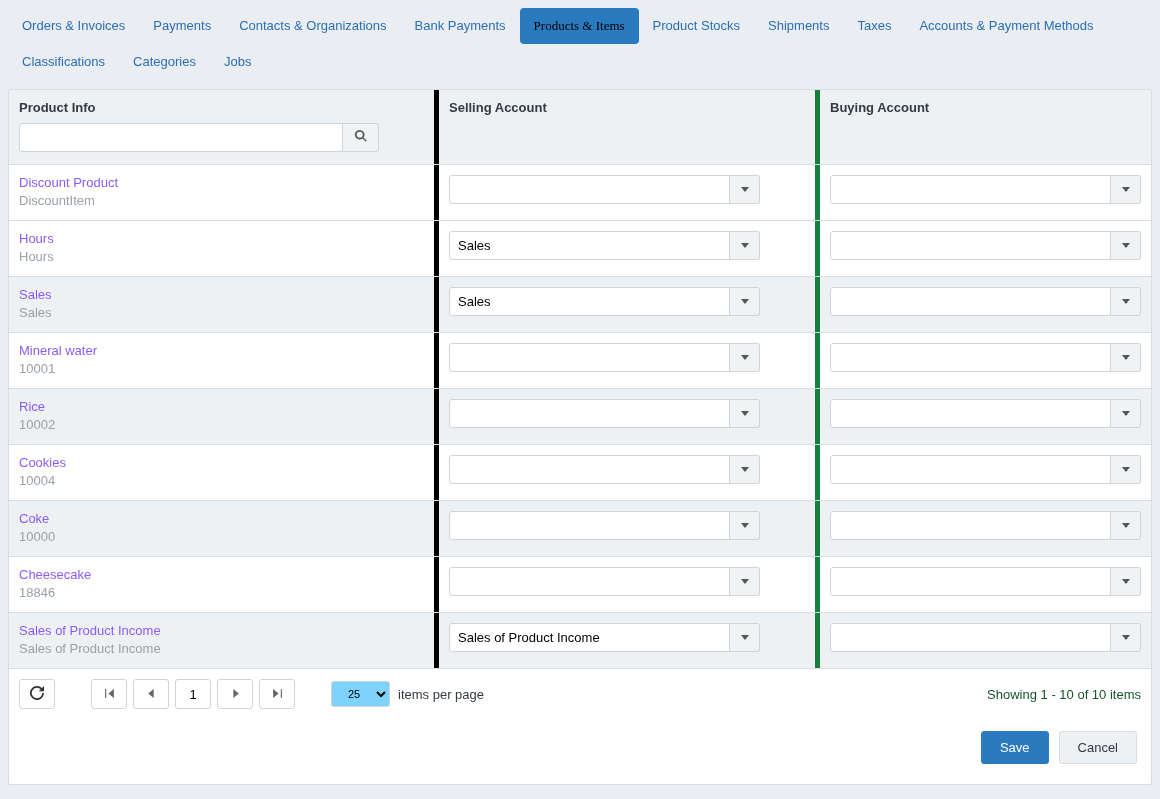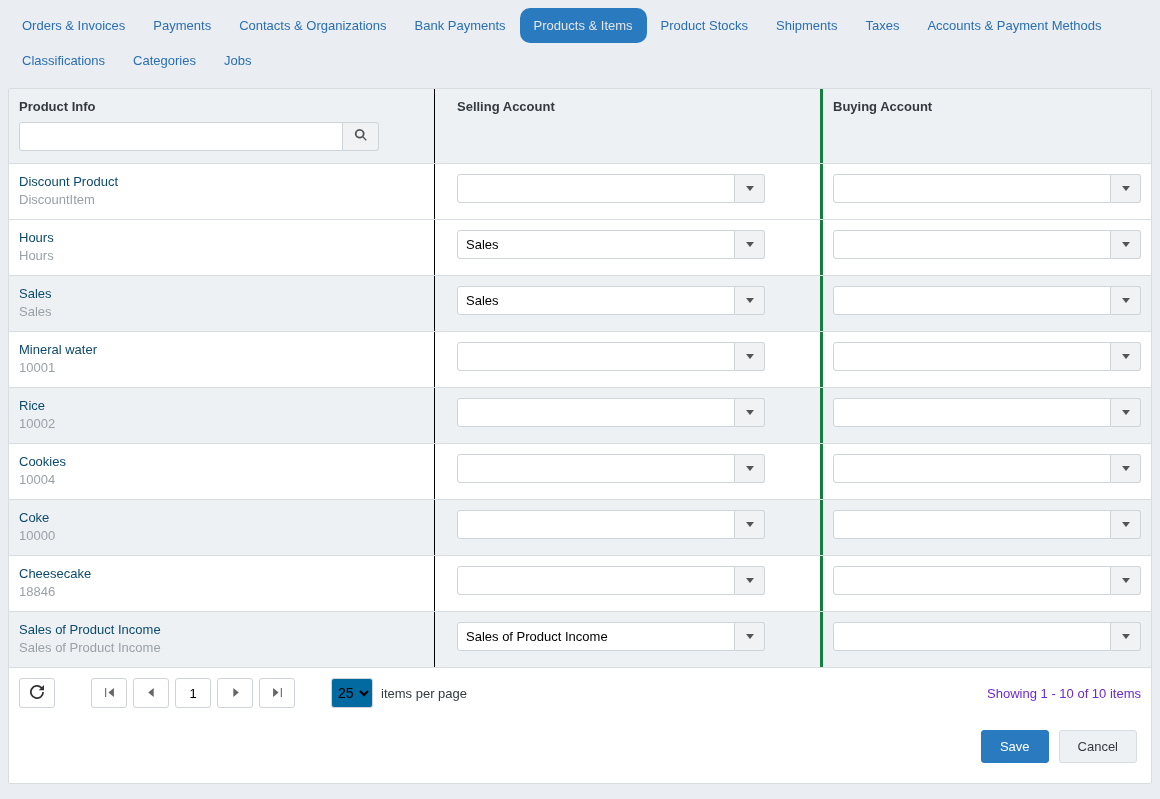--- a/index.html
+++ b/index.html
@@ -17,37 +17,38 @@
   margin-bottom: 10px;
 }
 .tab {
   padding: 10px 14px;
   color: #2a6fb3;
   cursor: pointer;
   white-space: nowrap;
 }
 .tab.active {
   background: #2a7ac0;
-  color: #e5e5e5;
-  border-radius: 10px;
+  color: #000000;
+  border-radius: 4px;
+  font-family: Liberation Serif, serif;
 }
 .panel {
   background: #fff;
   border: 1px solid #d8dde1;
   border-radius: 2px;
 }
 .header-row, .data-row {
   display: flex;
   border-bottom: 1px solid #d8dde1;
   gap: 45px;
 }
 .header-row { background: #eef1f4; font-weight: bold; }
 .col1 { width: 380px; padding: 10px 10px 12px 10px; }
-.col2 { flex: 1; padding: 10px 10px 12px 22px; border-left: 1px solid #000000; }
-.col3 { flex: 1; padding: 10px 10px 12px 10px; border-left: 3px solid #15803d; }
+.col2 { flex: 1; padding: 10px 10px 12px 10px; border-left: 5px solid #000000; }
+.col3 { flex: 1; padding: 10px 10px 12px 10px; border-left: 5px solid #15803d; }
 .header-row .col1 { display: flex; flex-direction: column; gap: 8px; }
 .header-label { color: #333a40; }
 .search-wrap { display: flex; }
 .search-input {
   flex: 1;
   border: 1px solid #cfd4d9;
   border-radius: 3px 0 0 3px;
   padding: 6px 8px;
   font-size: 13px;
 }
@@ -58,21 +59,21 @@
   background: #f0f2f4;
   border-radius: 0 3px 3px 0;
   cursor: pointer;
   display: flex;
   align-items: center;
   justify-content: center;
 }
 .search-btn svg { width: 14px; height: 14px; fill: #555; }
 .data-row.even { background: #fff; }
 .data-row.odd { background: #eef1f4; }
-.prod-name { color: #0c4a6e; }
+.prod-name { color: #8b5cf6; }
 .prod-sub { color: #9aa1a8; margin-top: 3px; }
 .combo {
   display: flex;
   width: 100%;
   max-width: 360px;
 }
 .combo-input {
   flex: 1;
   border: 1px solid #cfd4d9;
   border-radius: 3px 0 0 3px;
@@ -116,26 +117,26 @@
 .page-num {
   width: 36px; height: 30px;
   border: 1px solid #cfd4d9;
   text-align: center;
   border-radius: 3px;
   font-size: 13px;
 }
 .perpage { display: flex; align-items: center; gap: 8px; }
 .perpage select {
   border: 1px solid #cfd4d9;
-  padding: 5px 2px;
+  padding: 5px 12px;
   border-radius: 3px;
-  font-size: 14px;
-  background: #0369a1;
-}
-.footer-right { margin-left: auto; color: #6d28d9; }
+  font-size: 11px;
+  background: #7dd3fc;
+}
+.footer-right { margin-left: auto; color: #14532d; }
 .actions {
   display: flex;
   justify-content: flex-end;
   gap: 10px;
   padding: 12px 14px 20px;
 }
 .btn-primary {
   background: #2a7ac0;
   color: #fff;
   border: 1px solid #2a7ac0;

